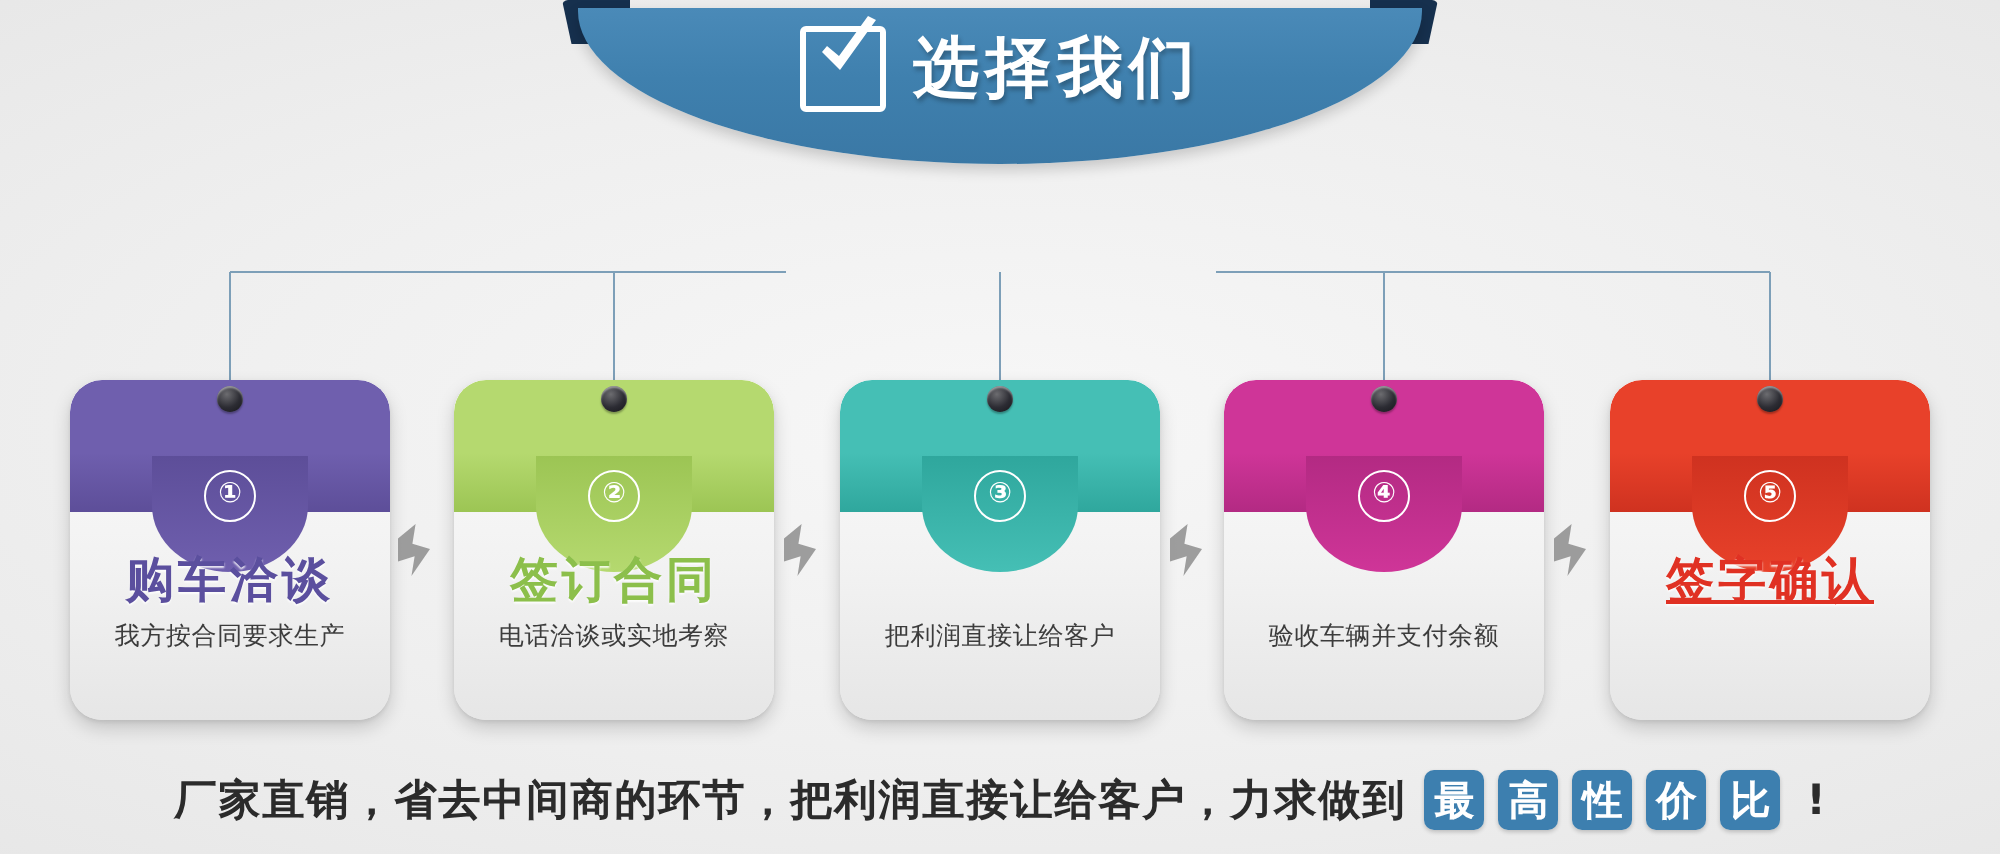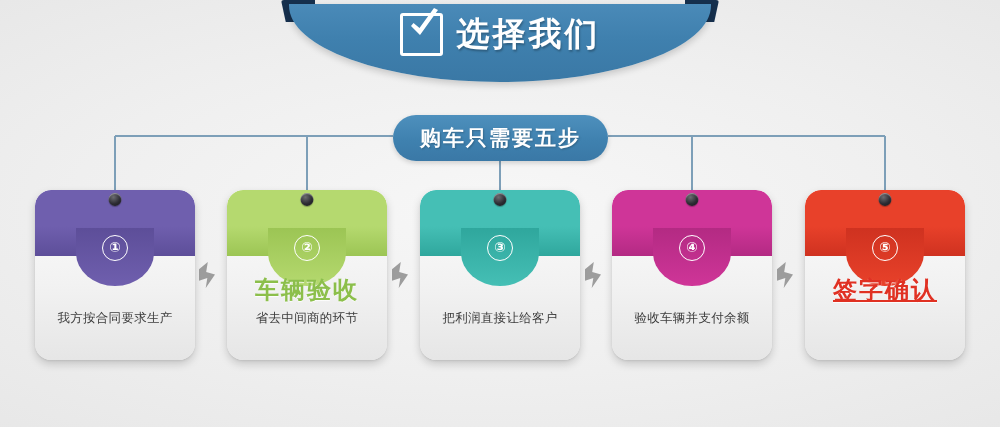--- a/index.html
+++ b/index.html
@@ -157,41 +157,39 @@
       <path d="M115 36 L393 36"></path>
       <path d="M608 36 L885 36"></path>
       <path d="M115 36 L115 92"></path>
       <path d="M307 36 L307 92"></path>
       <path d="M500 36 L500 92"></path>
       <path d="M692 36 L692 92"></path>
       <path d="M885 36 L885 92"></path>
     </g>
   </svg>
 
-  <div class="pill">
-    <span>购车只需要五步</span>
-  </div>
 
   <div class="cards">
 
     <div class="card" style="left:35px">
       <div class="card-head" id="h1" style="background: linear-gradient(rgb(111, 95, 174) 0%, rgb(111, 95, 174) 55%, rgb(93, 78, 153) 100%);"></div>
       <div class="notch" id="n1" style="background: linear-gradient(rgb(93, 78, 153) 0%, rgb(111, 95, 174) 100%);"></div>
       <div class="pinhole"></div>
       <div class="num">①</div>
+      <div class="card-title" id="t1" style="color: rgb(91, 79, 158);">购车洽谈</div>
       <div class="card-sub">我方按合同要求生产</div>
     </div>
 
     <div class="card" style="left:227px">
       <div class="card-head" id="h2" style="background: linear-gradient(rgb(181, 217, 111) 0%, rgb(181, 217, 111) 55%, rgb(156, 197, 84) 100%);"></div>
       <div class="notch" id="n2" style="background: linear-gradient(rgb(156, 197, 84) 0%, rgb(181, 217, 111) 100%);"></div>
       <div class="pinhole"></div>
       <div class="num">②</div>
-      <div class="card-title" id="t2" style="color: rgb(140, 191, 75);">车辆验收</div>
-      <div class="card-sub">省去中间商的环节</div>
+      <div class="card-title" id="t2" style="color: rgb(140, 191, 75);">签订合同</div>
+      <div class="card-sub">电话洽谈或实地考察</div>
     </div>
 
     <div class="card" style="left:420px">
       <div class="card-head" id="h3" style="background: linear-gradient(rgb(69, 191, 181) 0%, rgb(69, 191, 181) 55%, rgb(47, 167, 157) 100%);"></div>
       <div class="notch" id="n3" style="background: linear-gradient(rgb(47, 167, 157) 0%, rgb(69, 191, 181) 100%);"></div>
       <div class="pinhole"></div>
       <div class="num">③</div>
       <div class="card-sub">把利润直接让给客户</div>
     </div>
 
@@ -210,14 +208,25 @@
       <div class="num">⑤</div>
       <div class="card-title" id="t5" style="color: rgb(224, 49, 35); text-decoration: underline;">签字确认</div>
     </div>
   </div>
 
   <div class="arrow" style="left:199px"></div>
   <div class="arrow" style="left:392px"></div>
   <div class="arrow" style="left:585px"></div>
   <div class="arrow" style="left:777px"></div>
 
+  <div class="footer">
+    <span class="footer-text">厂家直销，省去中间商的环节，把利润直接让给客户，力求做到</span>
+    <span class="hl-wrap" id="hlwrap">
+        <span class="hl" style="background: linear-gradient(rgb(61, 127, 175) 0%, rgb(61, 127, 175) 100%);">最</span>
+        <span class="hl" style="background: linear-gradient(rgb(61, 127, 175) 0%, rgb(61, 127, 175) 100%);">高</span>
+        <span class="hl" style="background: linear-gradient(rgb(61, 127, 175) 0%, rgb(61, 127, 175) 100%);">性</span>
+        <span class="hl" style="background: linear-gradient(rgb(61, 127, 175) 0%, rgb(61, 127, 175) 100%);">价</span>
+        <span class="hl" style="background: linear-gradient(rgb(61, 127, 175) 0%, rgb(61, 127, 175) 100%);">比</span>
+      </span>
+    <span class="bang">!</span>
+  </div>
 
 </div>
 
 </body></html>

